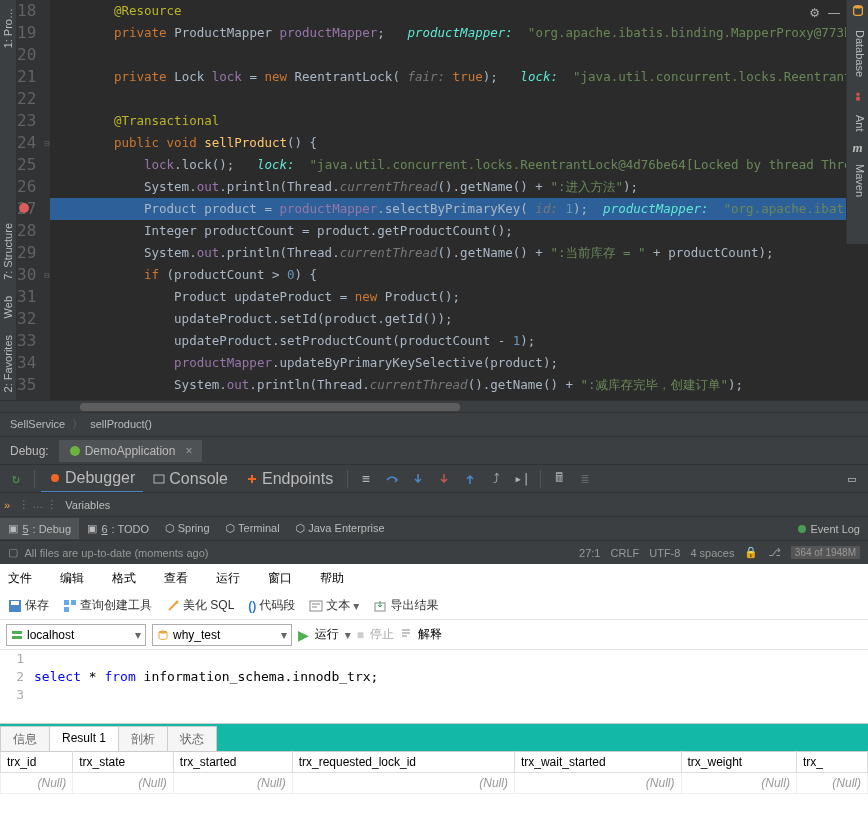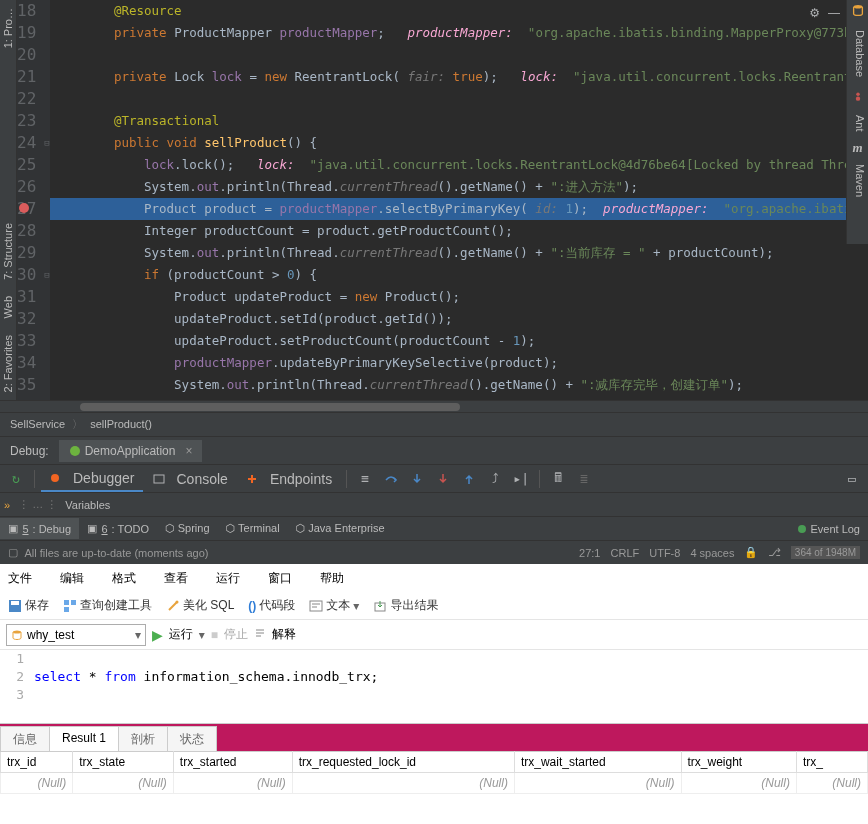--- a/index.html
+++ b/index.html
@@ -18,34 +18,34 @@
 .fold-mark { height: 22px; display: flex; align-items: center; justify-content: center; color: #606366; font-size: 9px; }
 .code-area { flex: 1; font-size: 12.5px; position: relative; background: #2b2b2b; }
 .line { height: 22px; line-height: 22px; white-space: pre; padding-left: 4px; }
 .line.exec { background: #2d6099; }
 .k { color: #cc7832; }
 .str { color: #6a8759; }
 .ann { color: #bbb529; }
 .fld { color: #9876aa; }
 .mth { color: #ffc66d; }
 .num { color: #6897bb; }
-.cmt { color: #f9a8d4; font-style: italic; }
+.cmt { color: #5eead4; font-style: italic; }
 .ihint { color: #787878; font-style: italic; }
 .scroll-h { height: 12px; background: #3c3f41; border-top: 1px solid #323232; position: relative; }
 .scroll-thumb { position: absolute; height: 8px; top: 2px; left: 80px; width: 380px; background: #5e5e5e; border-radius: 4px; }
 .breadcrumb { height: 24px; background: #3c3f41; border-top: 1px solid #323232; font-size: 11px; color: #bbb; padding: 4px 10px; font-family: sans-serif; }
 .breadcrumb .sep { color: #777; margin: 0 4px; }
 .debug-bar { height: 28px; background: #3c3f41; border-top: 1px solid #323232; display: flex; align-items: center; font-size: 12px; font-family: sans-serif; }
 .debug-lbl { padding: 0 10px; color: #bbb; }
 .debug-tab { background: #4e5254; padding: 4px 10px; display: flex; align-items: center; gap: 4px; color: #bbb; border-radius: 0; }
 .debug-tab .x { color: #999; margin-left: 6px; cursor: pointer; }
 .debug-toolbar { height: 28px; background: #3c3f41; border-top: 1px solid #323232; display: flex; align-items: center; gap: 2px; padding: 0 4px; }
 .dbgbtn { width: 24px; height: 22px; display: flex; align-items: center; justify-content: center; cursor: pointer; color: #afb1b3; font-size: 13px; }
 .dbgbtn.green { color: #499c54; }
-.dbgtab { font-size: 14px; color: #bbb; padding: 4px 8px; display: flex; align-items: center; gap: 12px; cursor: pointer; font-family: sans-serif; }
+.dbgtab { font-size: 16px; color: #bbb; padding: 4px 8px; display: flex; align-items: center; gap: 4px; cursor: pointer; font-family: sans-serif; }
 .dbgtab.active { border-bottom: 2px solid #4a88c7; }
 .vars-bar { height: 24px; background: #3c3f41; border-top: 1px solid #323232; display: flex; align-items: center; font-size: 11px; color: #bbb; font-family: sans-serif; padding-left: 4px; gap: 8px; }
 .tools-bar { height: 24px; background: #3c3f41; border-top: 1px solid #323232; display: flex; align-items: center; font-size: 11px; font-family: sans-serif; }
 .tb { padding: 4px 8px; color: #bbb; display: flex; align-items: center; gap: 4px; cursor: pointer; }
 .tb.active { background: #4e5254; }
 .tb .ukey { text-decoration: underline; }
 .status-bar { height: 24px; background: #3c3f41; border-top: 1px solid #323232; display: flex; align-items: center; font-size: 11px; color: #999; font-family: sans-serif; padding: 0 8px; }
 .status-left { flex: 1; display: flex; align-items: center; gap: 6px; }
 .status-right { display: flex; align-items: center; gap: 10px; }
 .mem { background: #555; padding: 1px 4px; font-size: 10px; }
@@ -60,21 +60,21 @@
 .sql-conn { height: 30px; display: flex; align-items: center; gap: 6px; padding: 0 6px; border-bottom: 1px solid #e5e5e5; }
 .sql-sel { height: 22px; border: 1px solid #adadad; display: flex; align-items: center; padding: 0 4px; gap: 4px; background: #fff; min-width: 140px; position: relative; }
 .sql-sel::after { content: '▾'; position: absolute; right: 4px; color: #666; }
 .run-btn { color: #4caf50; font-size: 14px; }
 .sql-ed { flex: 1; display: flex; font-family: Consolas, monospace; font-size: 13px; }
 .sql-gut { width: 30px; text-align: right; padding-right: 6px; color: #aaa; background: #fff; }
 .sql-gut div { height: 18px; line-height: 18px; }
 .sql-code { flex: 1; padding-left: 4px; }
 .sql-code div { height: 18px; line-height: 18px; white-space: pre; }
 .sk { color: #0000ff; }
-.sql-tabs { height: 28px; display: flex; border-top: 1px solid #ccc; background: #be185d; text-align: center; }
+.sql-tabs { height: 28px; display: flex; border-top: 1px solid #ccc; background: #14b8a6; text-align: center; }
 .sql-t { padding: 4px 12px; border: 1px solid #ccc; border-bottom: none; margin-top: 2px; margin-right: -1px; cursor: pointer; background: #fff; color: #666; }
 .sql-t.active { background: #fff; color: #000; border-top: 1px solid #ccc; position: relative; z-index: 2; }
 .sql-t.inactive { background: #f5f5f5; }
 .sql-res { flex: 1; overflow: auto; }
 .sql-res table { border-collapse: collapse; width: 100%; font-size: 12px; }
 .sql-res th { text-align: left; padding: 3px 6px; border: 1px solid #ddd; background: #fff; font-weight: normal; border-top: 1px solid #ccc; }
 .sql-res td { padding: 3px 6px; border: 1px solid #eee; color: #999; text-align: right; font-style: italic; }
 </style>
 </head>
 <body>
@@ -332,20 +332,27 @@
         <svg width="14" height="14">
           <rect x="2" y="4" width="10" height="8" fill="none" stroke="#888"></rect>
           <path d="M7 2v6M5 6l2 2 2-2" stroke="#499c54" fill="none"></path>
         </svg>
         <span>导出结果</span>
       </div>
   </div>
   <div class="sql-conn">
     <div class="sql-sel">
         <svg width="12" height="12">
+          <rect x="1" y="2" width="10" height="3" fill="#4caf50"></rect>
+          <rect x="1" y="7" width="10" height="3" fill="#4caf50"></rect>
+        </svg>
+        <span>localhost</span>
+      </div>
+    <div class="sql-sel">
+        <svg width="12" height="12">
           <ellipse cx="6" cy="3" rx="4" ry="1.5" fill="#e8a33d"></ellipse>
           <path d="M2 3v6c0 .8 1.8 1.5 4 1.5s4-.7 4-1.5V3" fill="none" stroke="#e8a33d"></path>
         </svg>
         <span>why_test</span>
       </div>
     <span class="run-btn">▶</span>
     <span>运行</span>
       <span style="color:#666">▾</span>
     <span style="color:#ccc">■</span>
     <span style="color:#aaa">停止</span>

